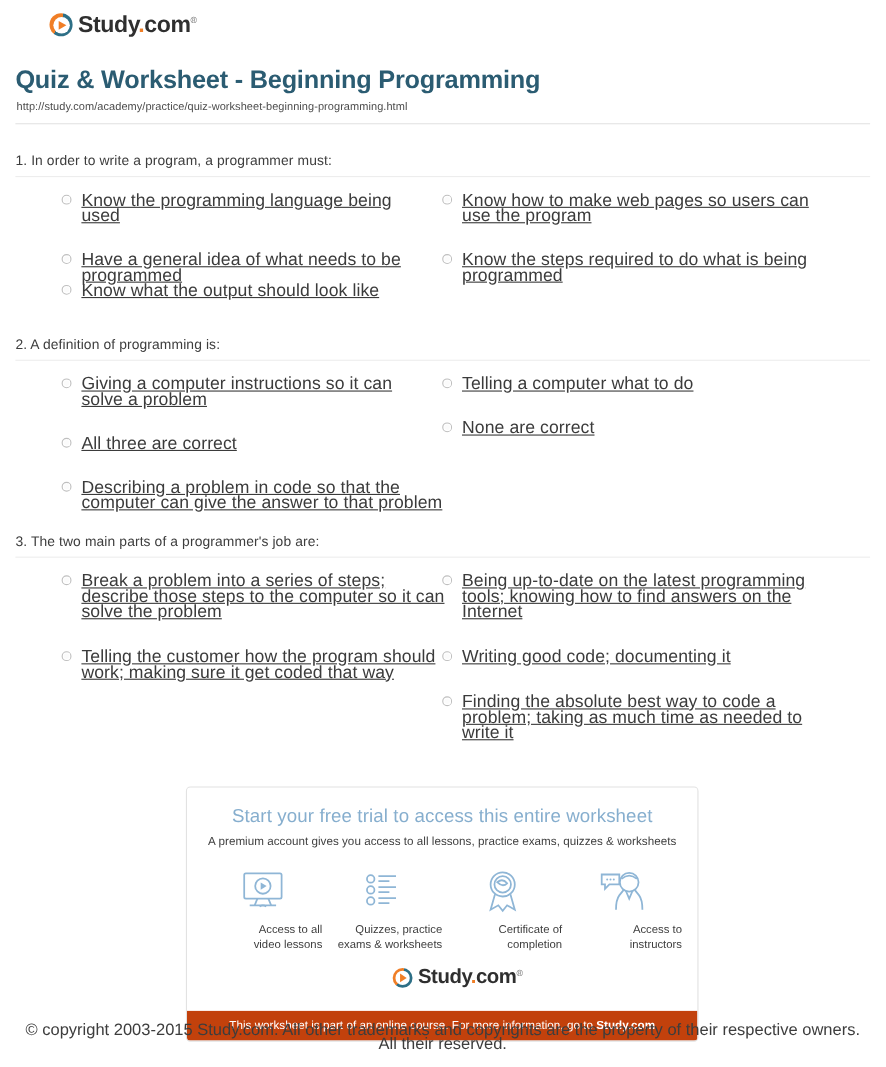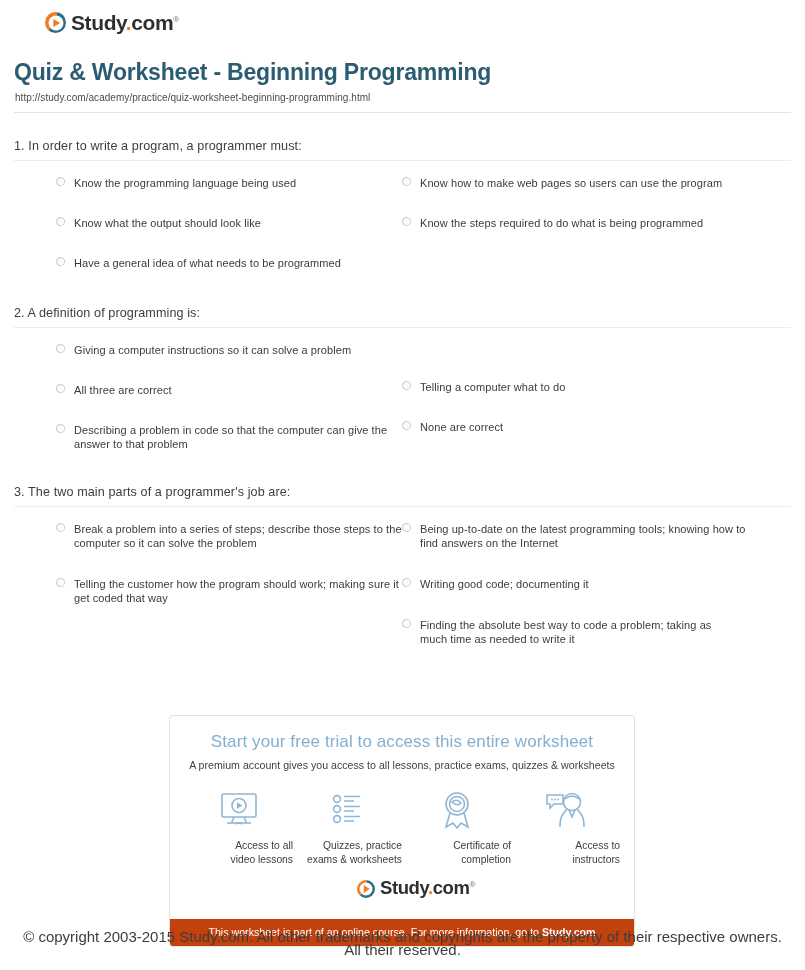--- a/index.html
+++ b/index.html
@@ -134,24 +134,25 @@
   .opt-col {
     position: absolute;
     top: 0;
   }
   .opt-col.left { left: 30px; width: 350px; }
   .opt-col.right { left: 376px; width: 360px; }
 
   .option {
     position: relative;
     padding-left: 30px;
-    font-size: 11px;
+    font-size: 16px;
     line-height: 14px;
     color: #3b3b3b;
     letter-spacing: 0.08px;
+    text-decoration: underline;
   }
   .radio {
     position: absolute;
     left: 12px;
     top: 1px;
     width: 9px;
     height: 9px;
     border-radius: 50%;
     border: 1px solid #b4b4b4;
     background: #fbfbfb;
@@ -283,27 +284,27 @@
 
     <div class="question">
       <div class="q-text">1. In order to write a program, a programmer must:</div>
       <hr class="q-rule">
       <div class="options" style="height:108px;">
         <div class="opt-col left">
           <div class="option" style="margin-bottom:26px;">
             <span class="radio"></span>
             <span>Know the programming language being used</span>
           </div>
+          <div class="option">
+            <span class="radio"></span>
+            <span>Have a general idea of what needs to be programmed</span>
+          </div>
           <div class="option" style="margin-bottom:26px;">
             <span class="radio"></span>
             <span>Know what the output should look like</span>
-          </div>
-          <div class="option">
-            <span class="radio"></span>
-            <span>Have a general idea of what needs to be programmed</span>
           </div>
         </div>
         <div class="opt-col right">
           <div class="option" style="margin-bottom:26px;">
             <span class="radio"></span>
             <span>Know how to make web pages so users can use the program</span>
           </div>
           <div class="option">
             <span class="radio"></span>
             <span>Know the steps required to do what is being programmed</span>
@@ -324,21 +325,21 @@
           <div class="option" style="margin-bottom:26px;">
             <span class="radio"></span>
             <span>All three are correct</span>
           </div>
           <div class="option" style="width:330px;">
             <span class="radio"></span>
             <span>Describing a problem in code so that the computer can give the answer to that problem</span>
           </div>
         </div>
         <div class="opt-col right">
-          <div class="option" style="margin-bottom:26px;margin-top:37px;">
+          <div class="option" style="margin-bottom:26px;">
             <span class="radio"></span>
             <span>Telling a computer what to do</span>
           </div>
           <div class="option">
             <span class="radio"></span>
             <span>None are correct</span>
           </div>
         </div>
       </div>
     </div>

